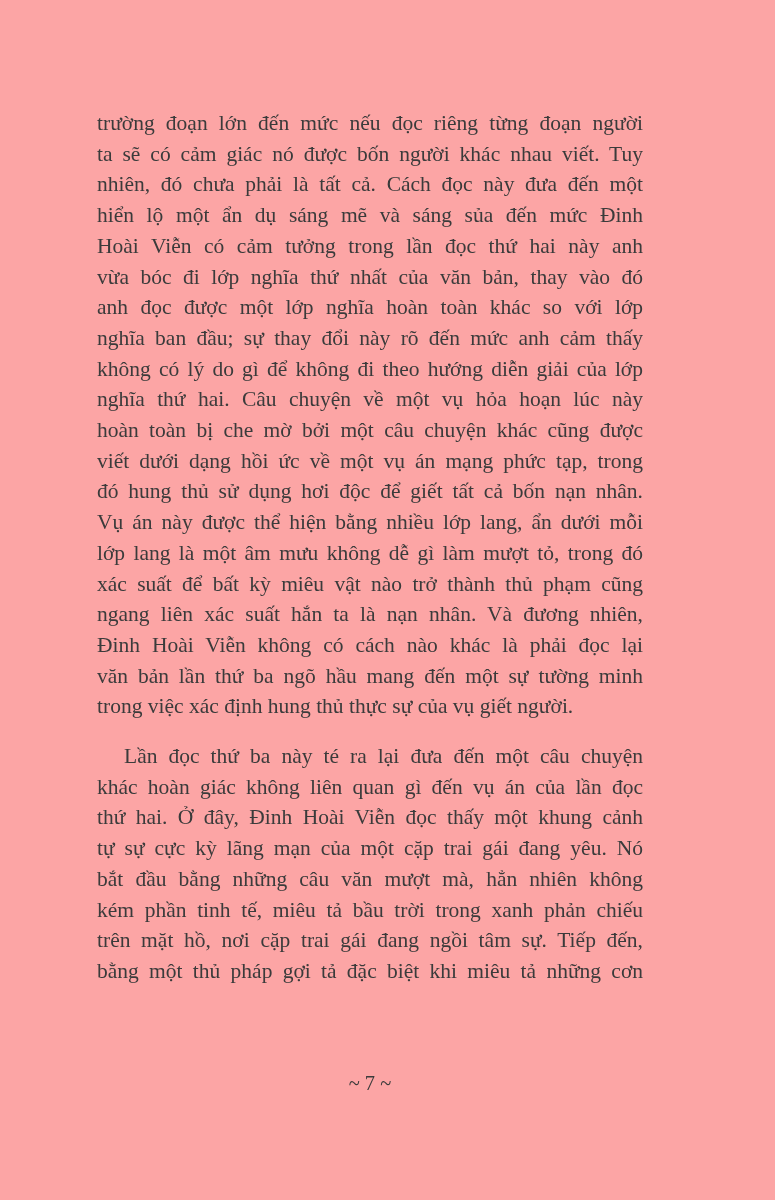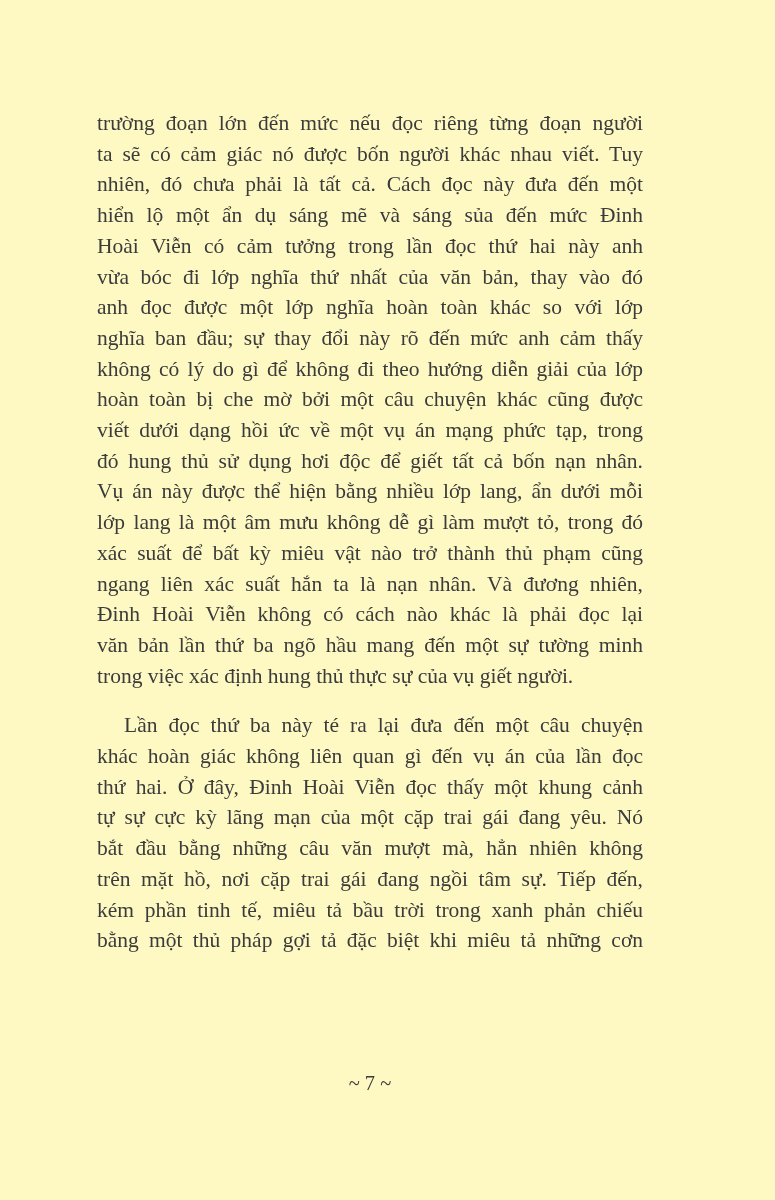--- a/index.html
+++ b/index.html
@@ -49,48 +49,49 @@
     top: 1072px;
     width: 546px;
     text-align: center;
     font-size: 20.5px;
     font-weight: 500;
   }
 </style>
 </head>
 <body>
 
-<div class="book-page" style="background: #fef9c3; color: rgb(59, 59, 59);">
+<div class="book-page" style="background: #fca5a5; color: rgb(59, 59, 59);">
   <div class="text-block">
       <div class="paragraph">
         <div class="line first">trường đoạn lớn đến mức nếu đọc riêng từng đoạn người</div>
         <div class="line">ta sẽ có cảm giác nó được bốn người khác nhau viết. Tuy</div>
         <div class="line">nhiên, đó chưa phải là tất cả. Cách đọc này đưa đến một</div>
         <div class="line">hiển lộ một ẩn dụ sáng mẽ và sáng sủa đến mức Đinh</div>
         <div class="line">Hoài Viễn có cảm tưởng trong lần đọc thứ hai này anh</div>
         <div class="line">vừa bóc đi lớp nghĩa thứ nhất của văn bản, thay vào đó</div>
         <div class="line">anh đọc được một lớp nghĩa hoàn toàn khác so với lớp</div>
         <div class="line">nghĩa ban đầu; sự thay đổi này rõ đến mức anh cảm thấy</div>
         <div class="line">không có lý do gì để không đi theo hướng diễn giải của lớp</div>
+        <div class="line">nghĩa thứ hai. Câu chuyện về một vụ hỏa hoạn lúc này</div>
         <div class="line">hoàn toàn bị che mờ bởi một câu chuyện khác cũng được</div>
         <div class="line">viết dưới dạng hồi ức về một vụ án mạng phức tạp, trong</div>
         <div class="line">đó hung thủ sử dụng hơi độc để giết tất cả bốn nạn nhân.</div>
         <div class="line">Vụ án này được thể hiện bằng nhiều lớp lang, ẩn dưới mỗi</div>
         <div class="line">lớp lang là một âm mưu không dễ gì làm mượt tỏ, trong đó</div>
         <div class="line">xác suất để bất kỳ miêu vật nào trở thành thủ phạm cũng</div>
         <div class="line">ngang liên xác suất hắn ta là nạn nhân. Và đương nhiên,</div>
         <div class="line">Đinh Hoài Viễn không có cách nào khác là phải đọc lại</div>
         <div class="line">văn bản lần thứ ba ngõ hầu mang đến một sự tường minh</div>
         <div class="line line-end">trong việc xác định hung thủ thực sự của vụ giết người.</div>
       </div>
       <div class="paragraph indent">
         <div class="line first">Lần đọc thứ ba này té ra lại đưa đến một câu chuyện</div>
         <div class="line">khác hoàn giác không liên quan gì đến vụ án của lần đọc</div>
         <div class="line">thứ hai. Ở đây, Đinh Hoài Viễn đọc thấy một khung cảnh</div>
         <div class="line">tự sự cực kỳ lãng mạn của một cặp trai gái đang yêu. Nó</div>
         <div class="line">bắt đầu bằng những câu văn mượt mà, hẳn nhiên không</div>
+        <div class="line">kém phần tinh tế, miêu tả bầu trời trong xanh phản chiếu</div>
         <div class="line">trên mặt hồ, nơi cặp trai gái đang ngồi tâm sự. Tiếp đến,</div>
-        <div class="line">kém phần tinh tế, miêu tả bầu trời trong xanh phản chiếu</div>
         <div class="line">bằng một thủ pháp gợi tả đặc biệt khi miêu tả những cơn</div>
       </div>
     </div>
   <div class="page-footer">~ 7 ~</div>
 </div>
 
 </body></html>

